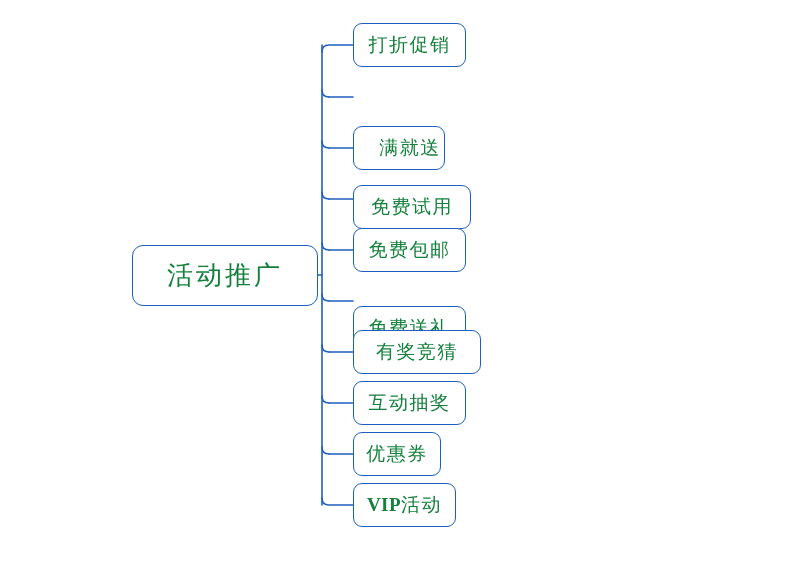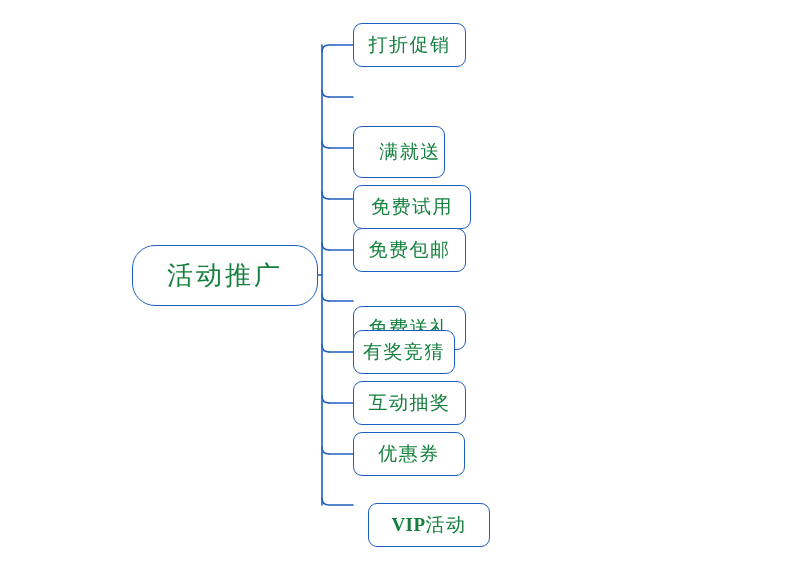--- a/index.html
+++ b/index.html
@@ -97,37 +97,37 @@
       <path d="M322,141 Q322,148 329,148"></path>
       <path d="M322,192 Q322,199 329,199"></path>
       <path d="M322,243 Q322,250 329,250"></path>
       <path d="M322,294 Q322,301 329,301"></path>
       <path d="M322,345 Q322,352 329,352"></path>
       <path d="M322,396 Q322,403 329,403"></path>
       <path d="M322,447 Q322,454 329,454"></path>
     </g>
   </svg>
 
-  <div class="node root" style="left:132px; top:245px; width:186px; height:61px;border-radius:23px;">活动推广</div>
+  <div class="node root" style="left:132px; top:245px; width:186px; height:61px;">活动推广</div>
 
   <div class="node child" style="left:353px; top:23px; width:113px; height:44px;">打折促销</div>
 
 
-  <div class="node child" style="left:353px; top:126px; width:92px; height:52px;padding-left:22px;">满就送</div>
+  <div class="node child" style="left:353px; top:126px; width:92px; height:44px;padding-left:22px;">满就送</div>
 
   <div class="node child" style="left:353px; top:177px; width:118px; height:44px;margin-top:8px;">免费试用</div>
 
   <div class="node child" style="left:353px; top:228px; width:113px; height:44px;">免费包邮</div>
 
   <div class="node child" style="left:353px; top:279px; width:113px; height:44px;margin-top:27px;">免费送礼</div>
 
-  <div class="node child" style="left:353px; top:330px; width:102px; height:44px;">有奖竞猜</div>
+  <div class="node child" style="left:353px; top:330px; width:128px; height:44px;">有奖竞猜</div>
 
   <div class="node child" style="left:353px; top:381px; width:113px; height:44px;">互动抽奖</div>
 
-  <div class="node child" style="left:353px; top:432px; width:112px; height:44px;">优惠券</div>
+  <div class="node child" style="left:353px; top:432px; width:88px; height:44px;">优惠券</div>
 
-  <div class="node child latin-lead" style="left:368px; top:483px; width:122px; height:44px;margin-top:20px;">
+  <div class="node child latin-lead" style="left:353px; top:483px; width:103px; height:44px;">
       <span>VIP</span>
       <span class="cjk-part">活动</span>
     </div>
 
 </div>
 
 </body></html>

